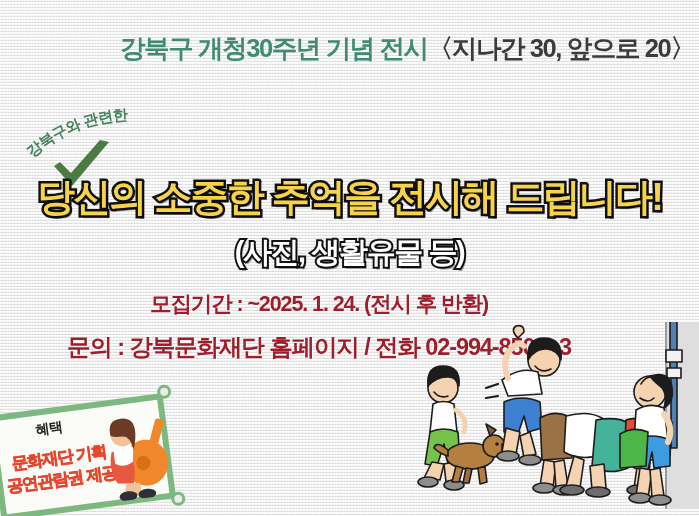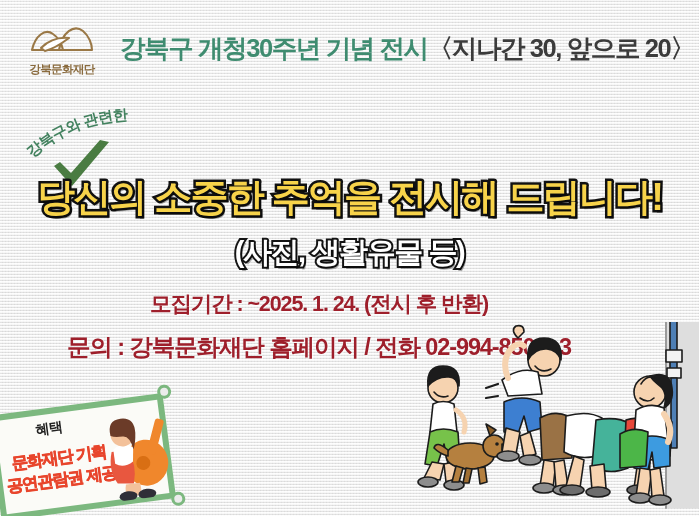--- a/index.html
+++ b/index.html
@@ -191,32 +191,20 @@
     top: 322px;
     width: 301px;
     height: 194px;
   }
 </style>
 </head>
 <body>
 
 <div id="poster">
 
-  <div id="logo">
-    <span class="logo-mark">
-      <svg width="66" height="38" viewBox="0 0 66 38">
-        <g fill="none" stroke="#9a7846" stroke-width="2.1" stroke-linejoin="round" stroke-linecap="round">
-          <path d="M3 32 C6 18, 16 10, 24 16 C30 20, 33 27, 34 32 Z"></path>
-          <path d="M30 32 C33 14, 45 6, 54 13 C60 18, 63 26, 63 32 Z"></path>
-          <path d="M12 30 C20 22, 30 19, 40 20 C32 26, 24 31, 16 33 Z" fill="#ffffff"></path>
-        </g>
-      </svg>
-    </span>
-    <span class="logo-text">강북문화재단</span>
-  </div>
 
   <div id="title-bar">
     <span class="t-green">강북구 개청30주년 기념 전시</span><span class="t-dark">〈지나간 30, 앞으로 20〉</span>
   </div>
 
   <svg id="curved-label" viewBox="0 0 180 56">
     <defs>
       <path id="arcpath" d="M6 52 Q 58 2, 142 14" fill="none"></path>
     </defs>
     <text>

